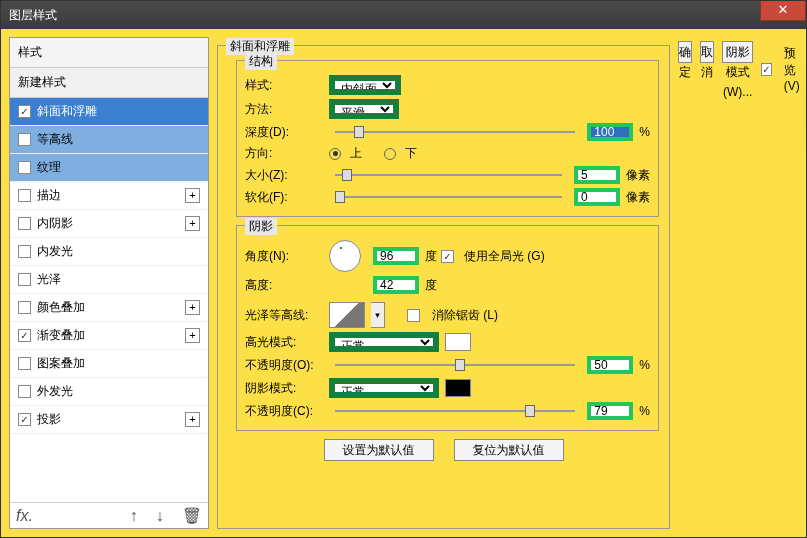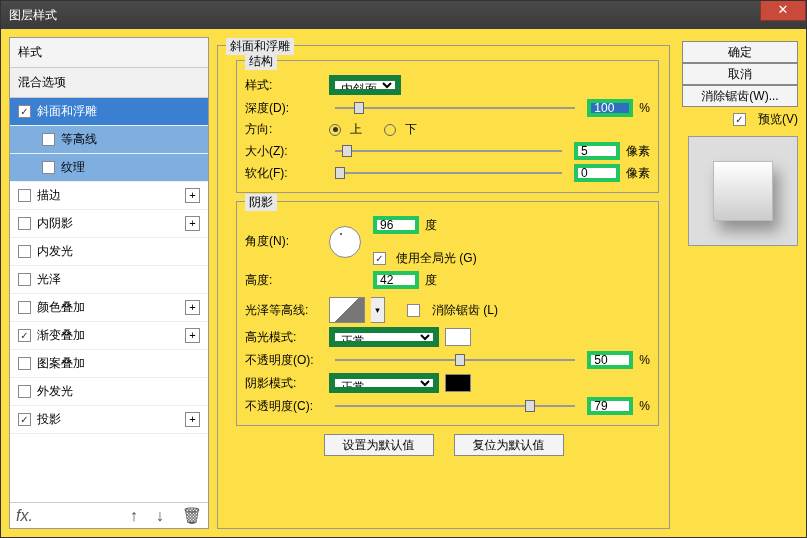--- a/index.html
+++ b/index.html
@@ -10,21 +10,21 @@
 .close-x{color:#fff;font-size:13px}
 .body{flex:1;display:flex;padding:8px;gap:8px}
 .left-panel{width:200px;display:flex;flex-direction:column;border:1px solid #999;background:#fff}
 .style-hdr{padding:6px 8px;border-bottom:1px solid #ccc;background:#f4f4f4}
 .blend-opt{padding:6px 8px;border-bottom:1px solid #ccc;background:#f0f0f0}
 .effect-list{flex:1;overflow:auto}
 .effect-row{display:flex;align-items:center;padding:5px 8px;border-bottom:1px solid #eee;position:relative}
 .effect-row.sel0{background:#3b7fd1;color:#fff}
 .effect-row.sel1{background:#7faee0}
 .effect-row.sel2{background:#7faee0}
-.effect-row.indent{padding-left:32px}
+.effect-row.indent{padding-left:8px}
 .chk{width:13px;height:13px;border:1px solid #888;background:#fff;margin-right:6px;display:inline-flex;align-items:center;justify-content:center;font-size:10px;color:#333}
 .plus{position:absolute;right:8px;width:15px;height:15px;border:1px solid #888;background:#fff;text-align:center;line-height:12px;font-size:11px}
 .left-footer{height:26px;border-top:1px solid #ccc;display:flex;align-items:center;padding:0 6px;gap:18px;color:#555}
 .left-footer span{font-size:16px}
 .mid-panel{flex:1;display:flex;flex-direction:column;gap:6px;padding-top:2px}
 .group-box{border:1px solid #999;padding:10px 10px 10px 10px;position:relative;margin-top:6px}
 .group-title{position:absolute;top:-8px;left:8px;background:#e8e8e8;padding:0 4px}
 .inner-box{border:1px solid #999;padding:10px 8px 6px 8px;position:relative;margin:4px 0 8px 8px}
 .row{display:flex;align-items:center;margin:4px 0;gap:6px}
 .row-label{width:78px;text-align:left}
@@ -36,38 +36,38 @@
 .num-input.hl{background:#2f6fc0;color:#fff}
 .radio{width:12px;height:12px;border:1px solid #666;border-radius:50%;display:inline-flex;align-items:center;justify-content:center;margin-right:3px}
 .radio.on::after{content:"";width:5px;height:5px;background:#333;border-radius:50%}
 .angle-dial{width:32px;height:32px;border:1px solid #888;border-radius:50%;background:#fff;display:inline-block;margin-right:6px;position:relative}
 .angle-dial::after{content:"";position:absolute;width:2px;height:2px;background:#333;left:10px;top:6px;border-radius:50%}
 .contour-swatch{width:36px;height:26px;border:1px solid #888;background:linear-gradient(135deg,#fff 50%,#777 50%);display:inline-block;vertical-align:middle}
 .drop-arrow{width:14px;height:26px;border:1px solid #888;border-left:none;background:#eee;display:inline-flex;align-items:center;justify-content:center;font-size:9px}
 .color-sw{width:26px;height:18px;border:1px solid #888;display:inline-block}
 .btn{height:22px;border:1px solid #888;background:#f4f4f4;padding:0 18px;line-height:20px}
 .btn-row{display:flex;gap:20px;justify-content:center;margin-top:6px}
-.right-panel{width:120px;display:flex;flex-direction:column;padding-top:4px;align-items:flex-end}
+.right-panel{width:120px;display:flex;flex-direction:row;gap:8px;padding-top:4px;align-items:flex-start}
 .right-panel .btn{width:116px;text-align:center;padding:0}
 .preview-box{width:110px;height:110px;border:1px solid #999;background:#ddd;display:flex;align-items:center;justify-content:center;margin-top:4px}
 .preview-cube{width:60px;height:60px;background:linear-gradient(#fff,#ccc);border:1px solid #bbb;box-shadow:6px 10px 14px rgba(0,0,0,.35)}
 </style>
 </head>
 <body>
 
 <div class="window">
   <div class="titlebar">
     <span>图层样式</span>
     <div class="close-btn"><span class="close-x">✕</span></div>
   </div>
   <div class="body">
 
     <div class="left-panel">
       <div class="style-hdr">样式</div>
-      <div class="blend-opt">混合选项</div>
+      <div class="blend-opt">新建样式</div>
       <div class="effect-list" id="effect-list">
           <div class="effect-row sel0">
             <span class="chk">✓</span>
             <span>斜面和浮雕</span>
           </div>
           <div class="effect-row sel1 indent">
             <span class="chk"></span>
             <span>等高线</span>
           </div>
           <div class="effect-row sel2 indent">
@@ -129,20 +129,24 @@
       <div class="group-box" style="flex:1">
         <div class="group-title">斜面和浮雕</div>
 
         <div class="inner-box">
           <div class="group-title">结构</div>
           <div class="row">
             <span class="row-label">样式:</span>
             <select><option>内斜面</option></select>
           </div>
           <div class="row">
+            <span class="row-label">方法:</span>
+            <select><option>平滑</option></select>
+          </div>
+          <div class="row">
             <span class="row-label">深度(D):</span>
             <div class="slider">
                 <div class="slider-track"></div>
                 <div class="slider-thumb" style="left:8%"></div>
               </div>
             <input class="num-input hl" value="100" style="">
             <span>%</span>
           </div>
           <div class="row">
             <span class="row-label">方向:</span>
@@ -170,21 +174,21 @@
             <input class="num-input" value="0" style="">
             <span>像素</span>
           </div>
         </div>
 
         <div class="inner-box">
           <div class="group-title">阴影</div>
           <div class="row">
             <span class="row-label">角度(N):</span>
             <span class="angle-dial"></span>
-            <div style="display:flex;flex-direction:column;gap:16px">
+            <div style="display:flex;flex-direction:row;gap:4px">
               <div style="display:flex;align-items:center;gap:6px">
                 <input class="num-input" value="96" style="">
                 <span>度</span>
               </div>
               <div style="display:flex;align-items:center;gap:4px">
                 <span class="chk">✓</span>
                 <span>使用全局光 (G)</span>
               </div>
             </div>
           </div>
@@ -235,21 +239,21 @@
         <div class="btn-row">
           <button class="btn">设置为默认值</button>
           <button class="btn">复位为默认值</button>
         </div>
       </div>
     </div>
 
     <div class="right-panel">
       <button class="btn">确定</button>
       <button class="btn">取消</button>
-      <button class="btn">消除锯齿(W)...</button>
+      <button class="btn">阴影模式(W)...</button>
       <div class="row" style="margin-top:4px">
         <span class="chk">✓</span>
         <span>预览(V)</span>
       </div>
       <div class="preview-box">
         <div class="preview-cube"></div>
       </div>
     </div>
   </div>
 </div>

